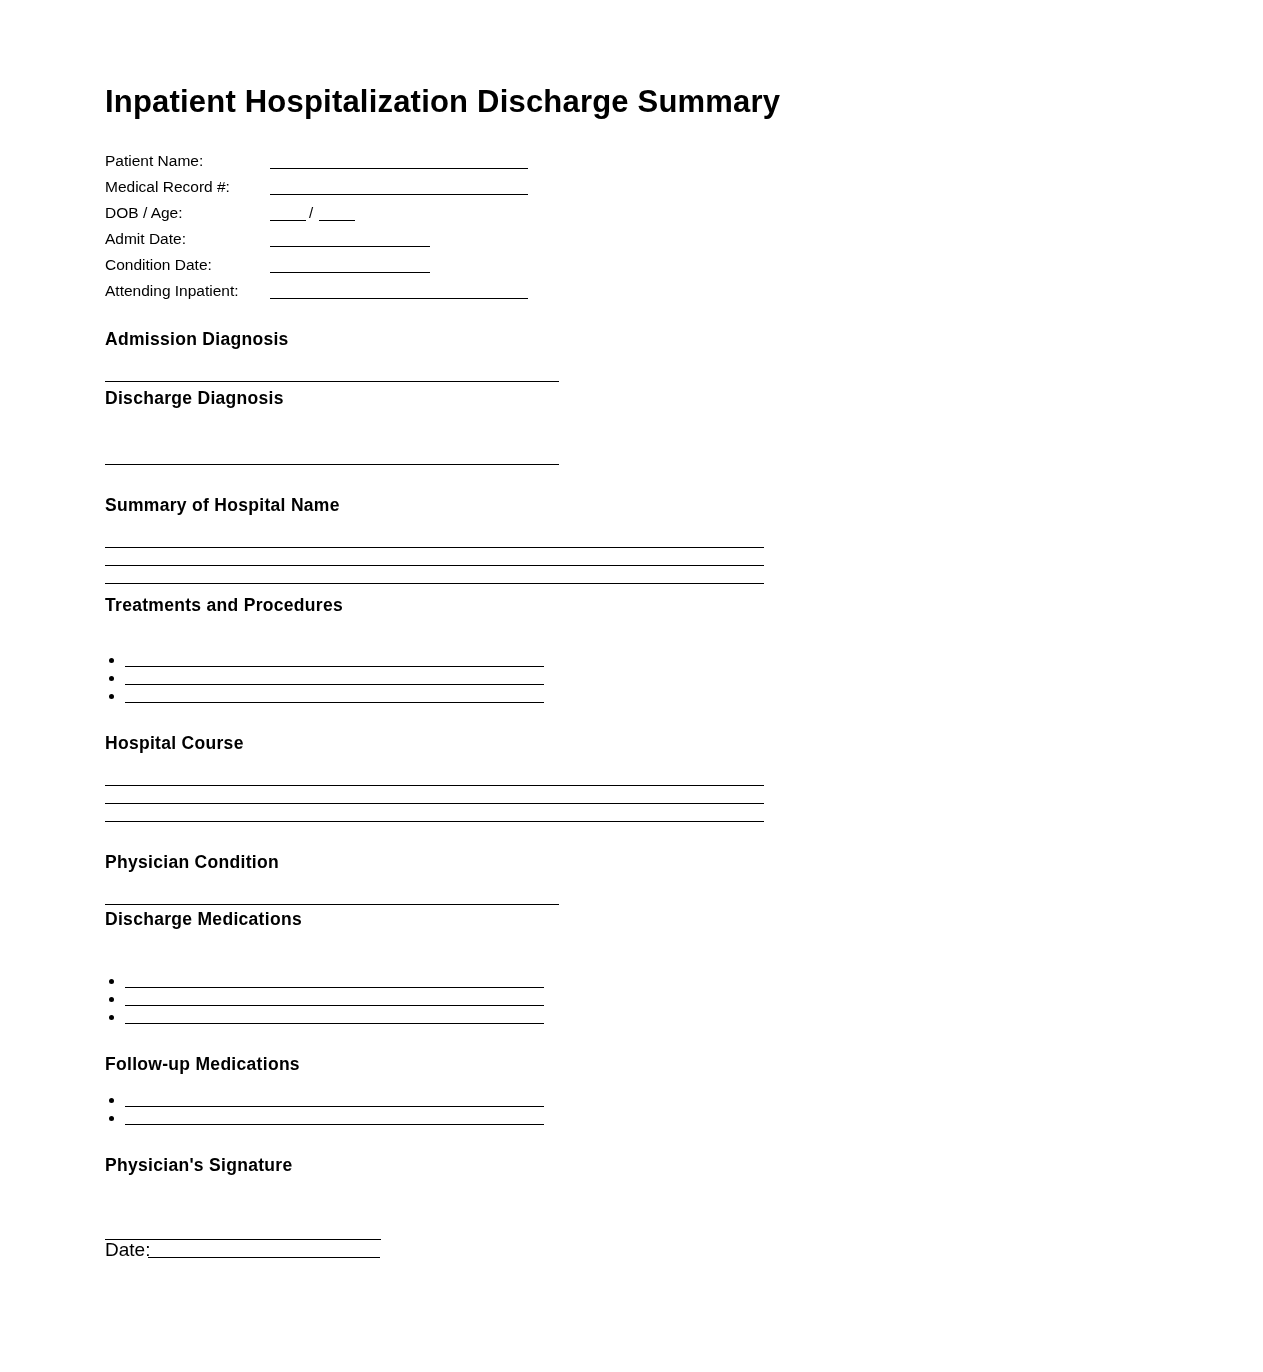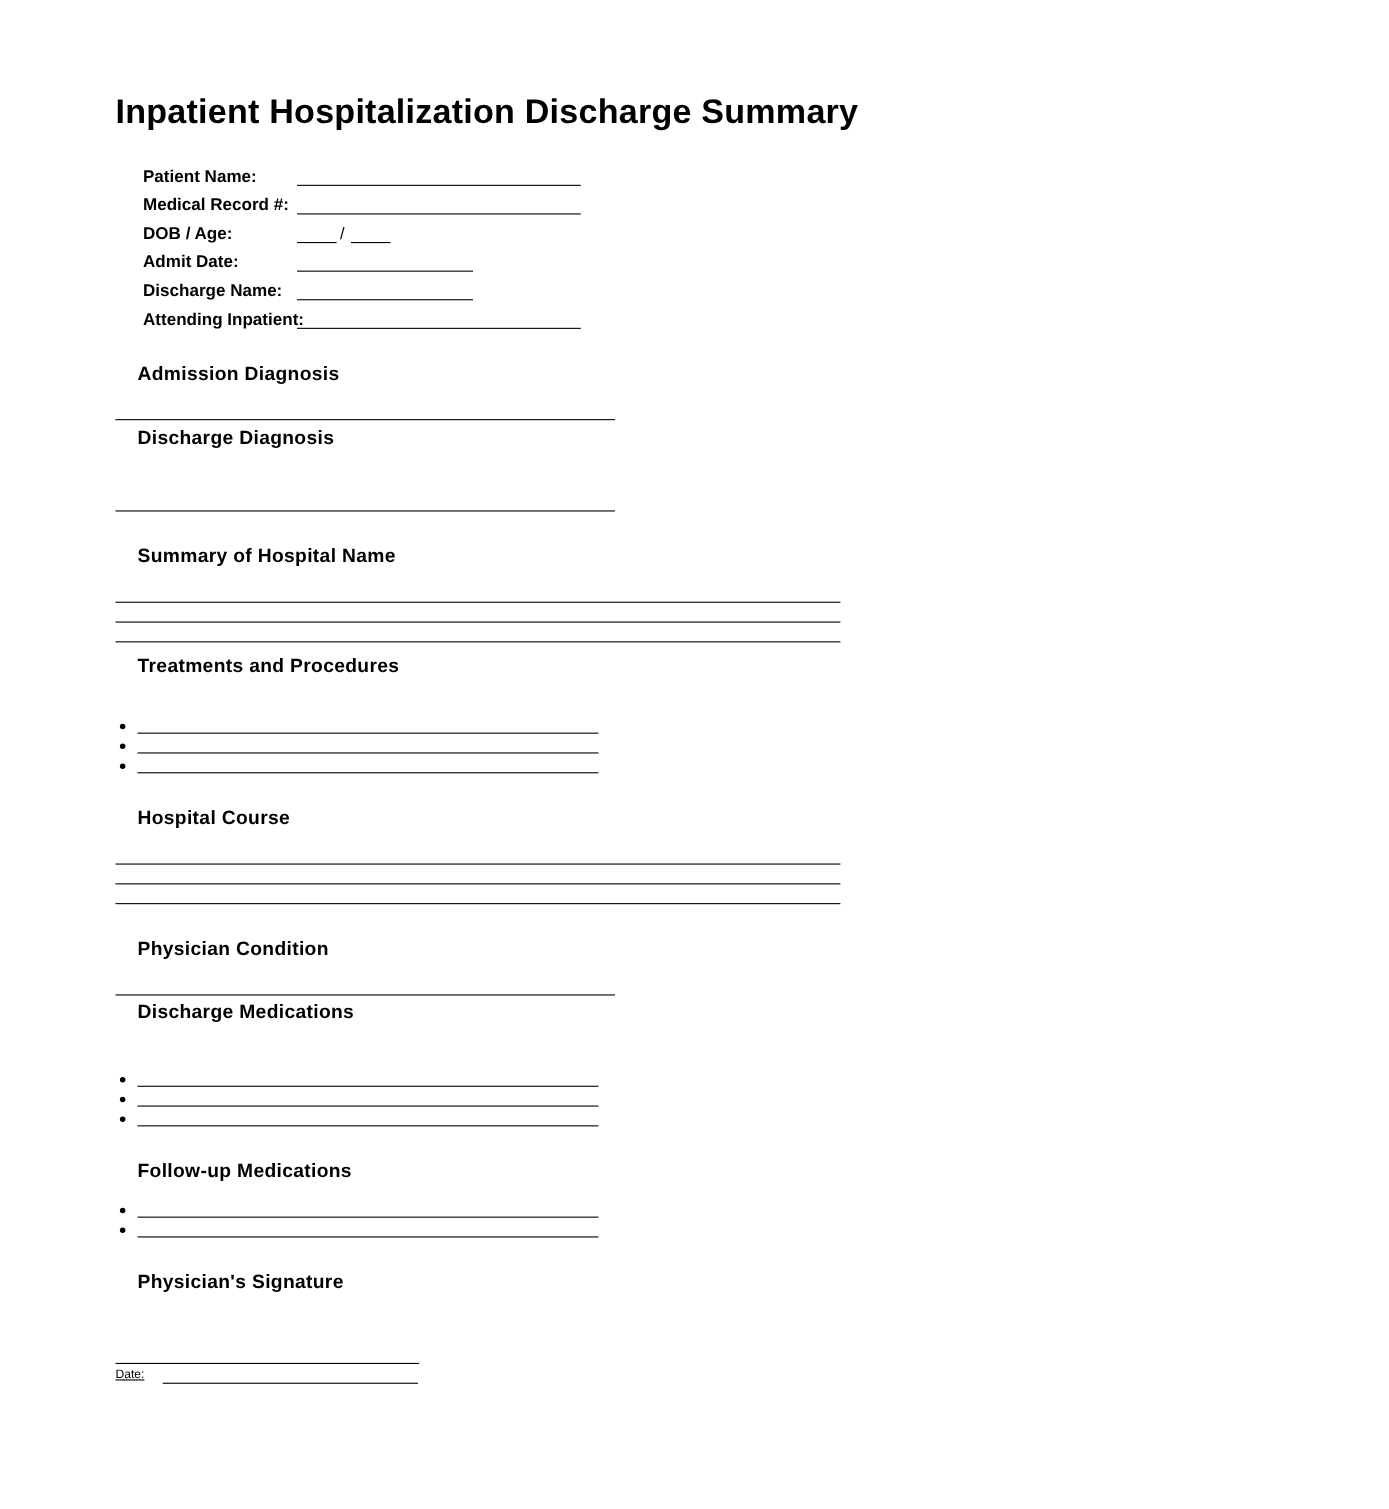--- a/index.html
+++ b/index.html
@@ -6,32 +6,32 @@
     body {
       width: 1263px; height: 1372px; position: relative; overflow: hidden;
       font-family: "Liberation Sans", sans-serif; color: #000;
     }
     .abs { position: absolute; }
     .title {
       left: 105px; top: 82px; font-size: 31px; font-weight: bold;
       line-height: 40px; white-space: nowrap; letter-spacing: 0.2px;
     }
     .lbl {
-      left: 105px; font-size: 15.5px; font-weight: bold; line-height: 18px; white-space: nowrap; margin-left: 25px;
+      left: 105px; font-size: 15.5px; font-weight: normal; line-height: 18px; white-space: nowrap;
     }
     .hline { position: absolute; height: 0; border-top: 1px solid #000; }
     .slash { font-size: 15px; line-height: 18px; }
     .h2 {
       left: 105px; font-size: 17.5px; font-weight: bold; line-height: 22px;
-      white-space: nowrap; letter-spacing: 0.3px; margin-left: 20px;
+      white-space: nowrap; letter-spacing: 0.3px;
     }
     .bullet {
       position: absolute; width: 5px; height: 5px; border-radius: 50%; background: #000;
     }
-    .date-lbl { left: 105px; font-size: 11px; line-height: 18px; text-decoration: underline; }
+    .date-lbl { left: 105px; font-size: 19px; line-height: 18px; }
   </style>
 </head>
 <body>
 
 <div>
 
   <div class="abs title">Inpatient Hospitalization Discharge Summary</div>
 
   <div class="abs lbl" style="top:152px">Patient Name:</div>
   <div class="hline" style="left:270px; top:168px; width:258px;"></div>
@@ -40,21 +40,21 @@
   <div class="hline" style="left:270px; top:194px; width:258px;"></div>
 
   <div class="abs lbl" style="top:204px">DOB / Age:</div>
   <div class="hline" style="left:270px; top:220px; width:36px;"></div>
   <div class="abs slash" style="left:309px; top:204px;">/</div>
   <div class="hline" style="left:319px; top:220px; width:36px;"></div>
 
   <div class="abs lbl" style="top:230px">Admit Date:</div>
   <div class="hline" style="left:270px; top:246px; width:160px;"></div>
 
-  <div class="abs lbl" style="top:256px">Discharge Name:</div>
+  <div class="abs lbl" style="top:256px">Condition Date:</div>
   <div class="hline" style="left:270px; top:272px; width:160px;"></div>
 
   <div class="abs lbl" style="top:282px">Attending Inpatient:</div>
   <div class="hline" style="left:270px; top:298px; width:258px;"></div>
 
   <div class="abs h2" style="top:328px">Admission Diagnosis</div>
   <div class="hline" style="left:105px; top:381px; width:454px;"></div>
 
   <div class="abs h2" style="top:387px">Discharge Diagnosis</div>
   <div class="hline" style="left:105px; top:464px; width:454px;"></div>

